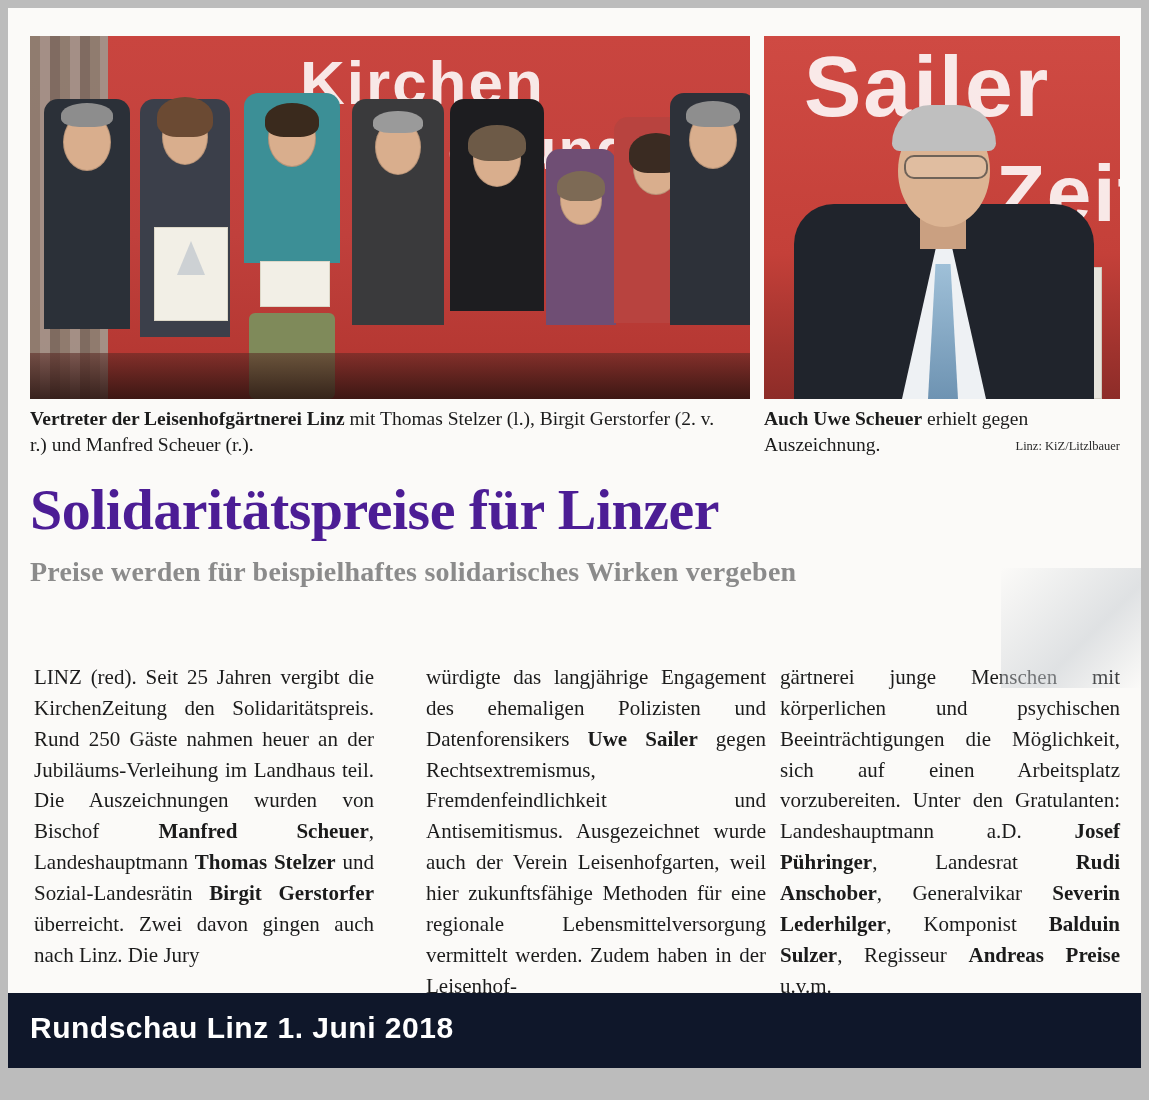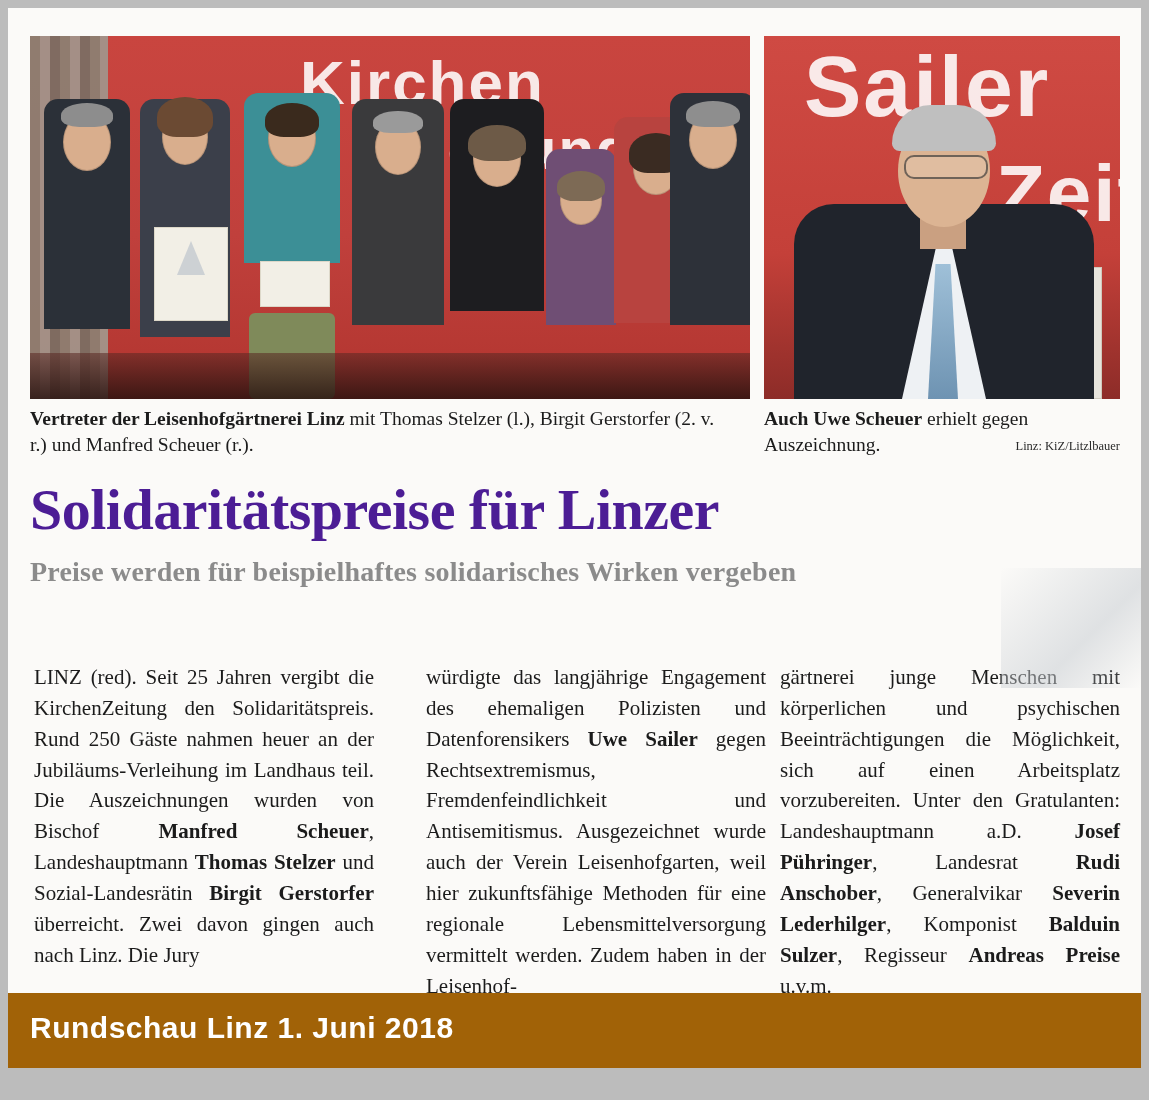--- a/index.html
+++ b/index.html
@@ -241,21 +241,21 @@
   .col2 { left: 392px; }
   .col3 { left: 746px; }
 
   
   .footer-bar {
     position: absolute;
     left: 0;
     top: 985px;
     width: 1133px;
     height: 75px;
-    background: #a16207;
+    background: #0f172a;
   }
   .footer-text {
     position: absolute;
     left: 22px;
     top: 18px;
     font-family: "Liberation Sans", sans-serif;
     font-size: 30px;
     font-weight: 700;
     color: #ffffff;
     letter-spacing: 0.5px;

